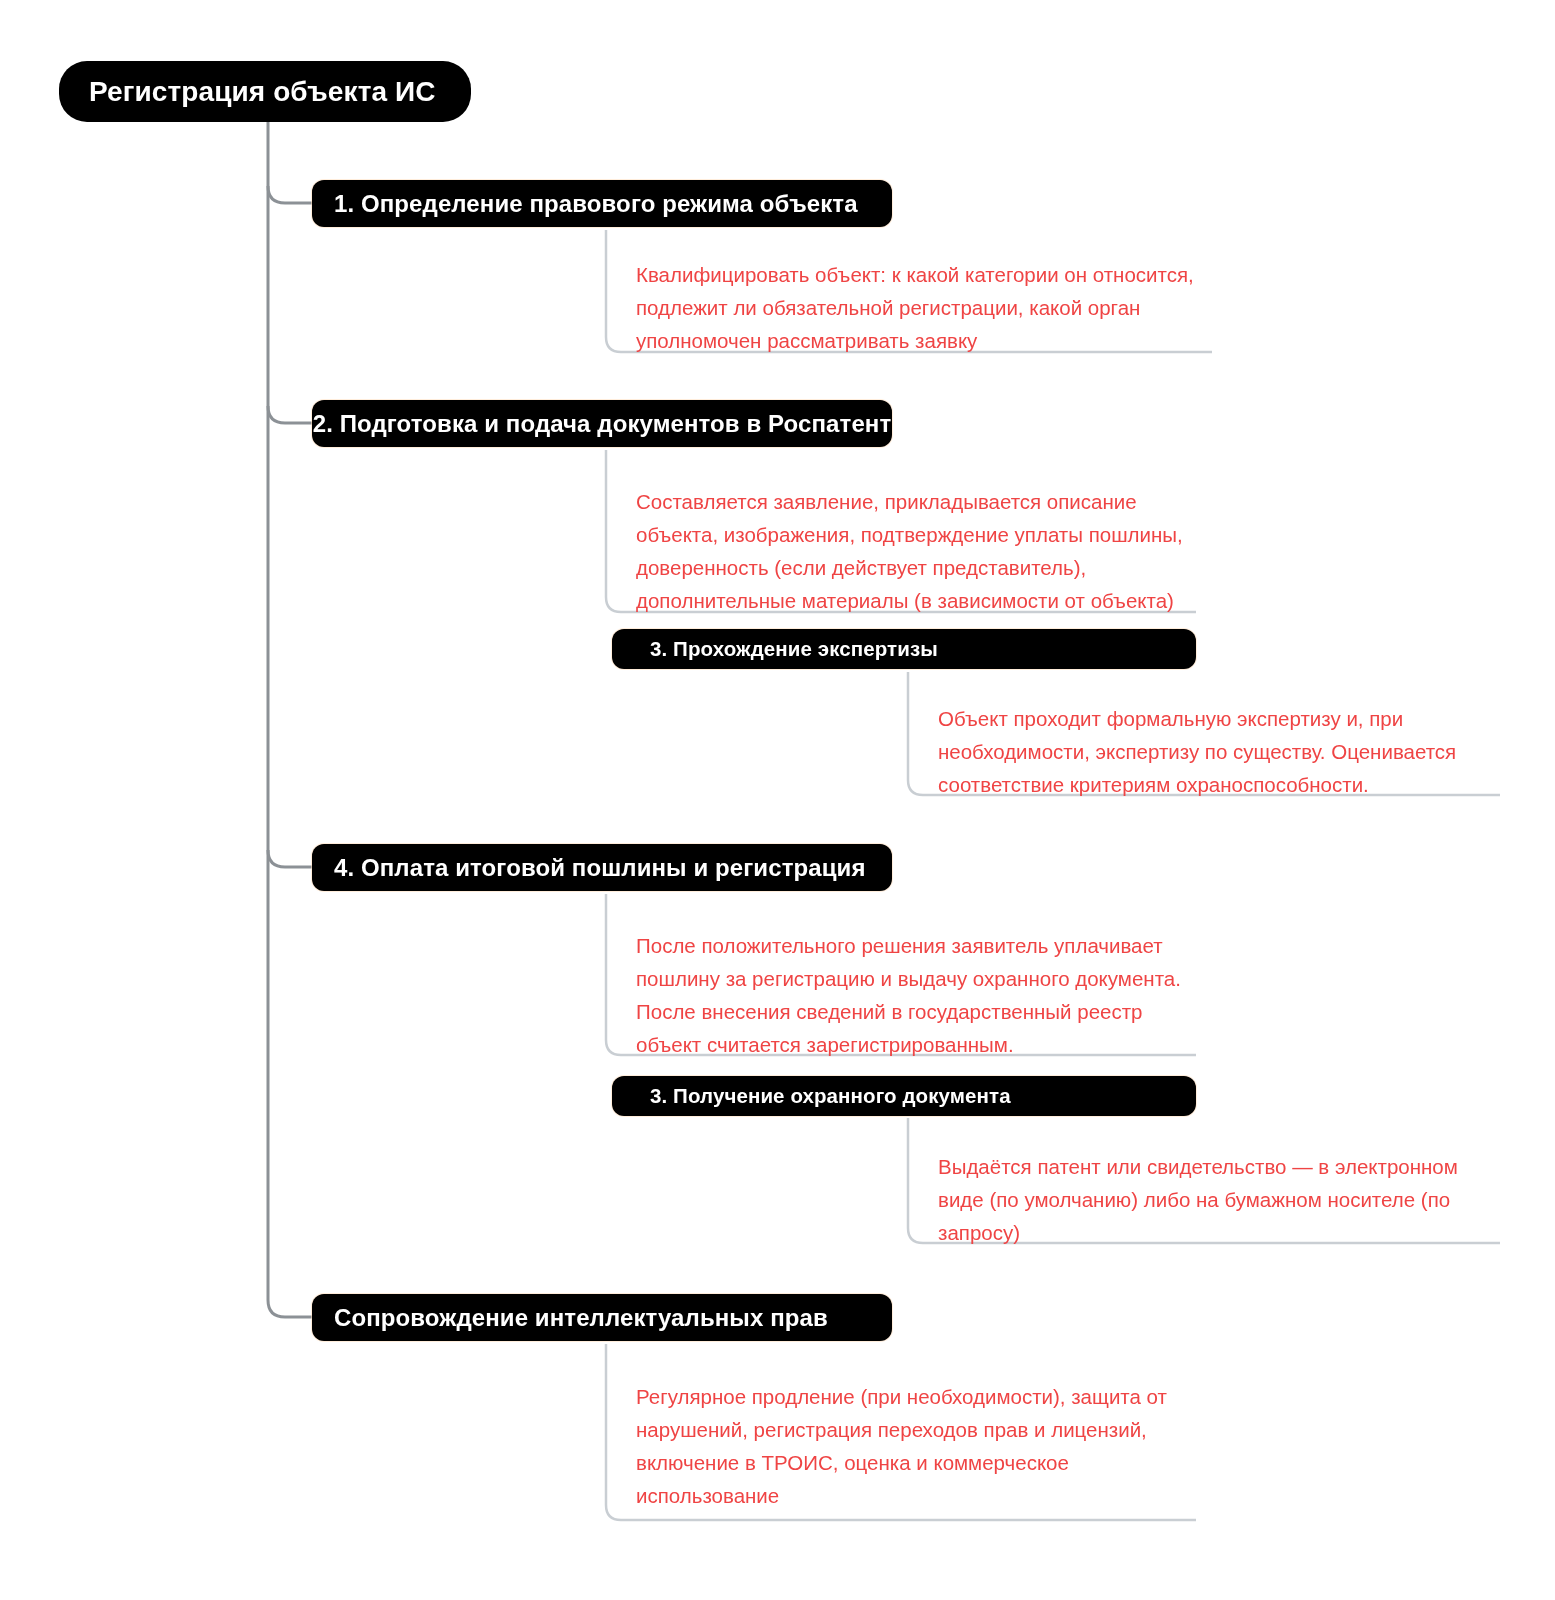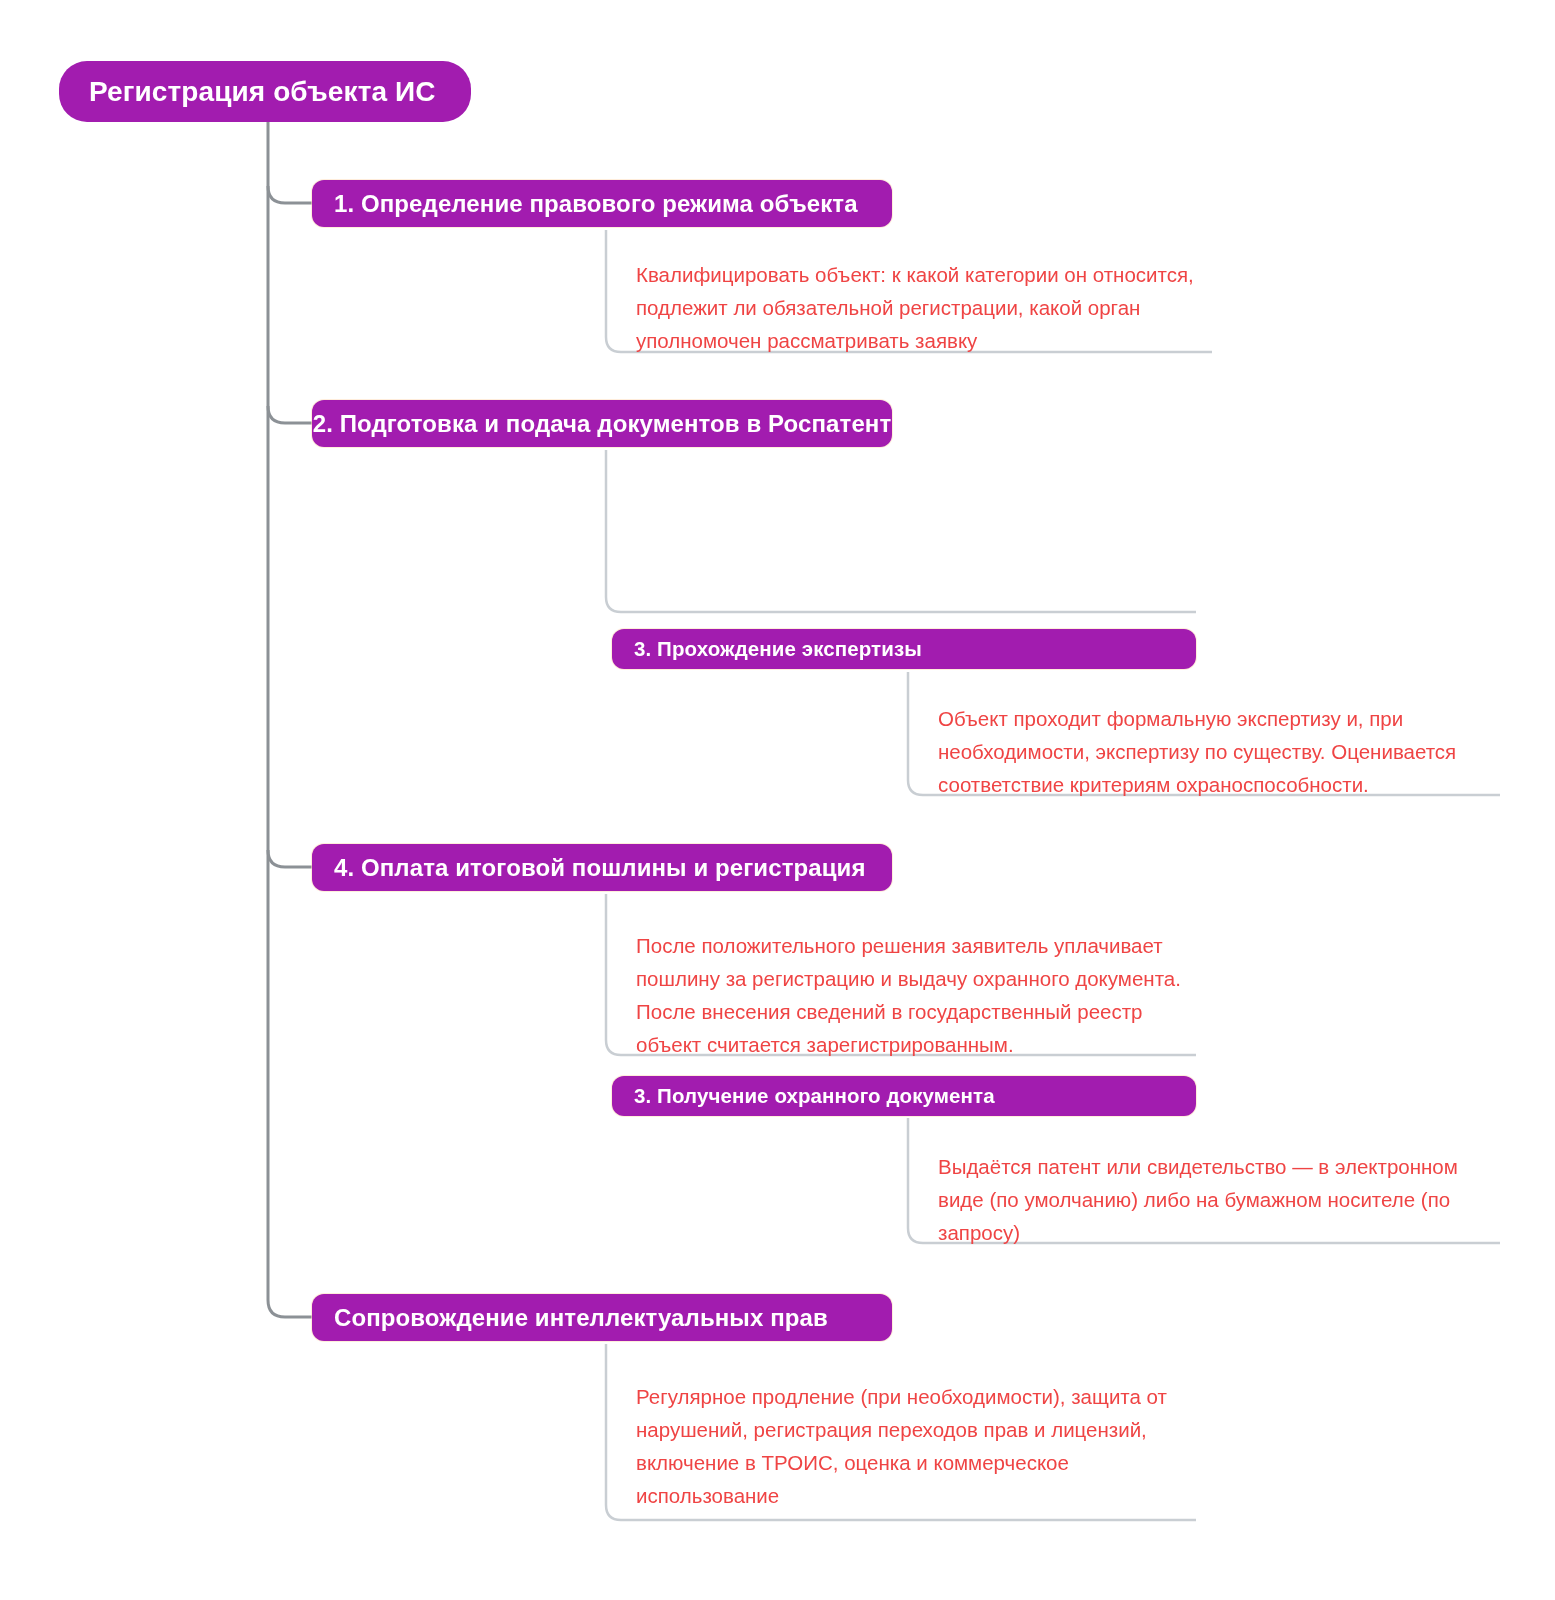--- a/index.html
+++ b/index.html
@@ -27,21 +27,21 @@
     left: 0;
     top: 0;
     width: 1555px;
     height: 1600px;
     pointer-events: none;
   }
 
   
   .node {
     position: absolute;
-    background: #a21caf;
+    background: #000000;
     color: #ffffff;
     border-radius: 12px;
     box-sizing: border-box;
     display: flex;
     align-items: center;
     font-weight: bold;
     letter-spacing: 0.1px;
     box-shadow: 0 0 0 1px rgba(255, 222, 190, 0.55);
   }
 
@@ -52,21 +52,21 @@
     box-shadow: none;
   }
 
   .node.level1 {
     font-size: 24px;
     padding: 4px 22px;
   }
 
   .node.level2 {
     font-size: 20.5px;
-    padding: 0 22px;
+    padding: 0 38px;
   }
 
   .node-label {
     white-space: nowrap;
   }
 
   
   .desc {
     position: absolute;
     box-sizing: border-box;
@@ -116,20 +116,23 @@
   <div class="node level1" style="left:312px; top:180px; width:580px; height:47px;">
     <span class="node-label">1. Определение правового режима объекта</span>
   </div>
   <div class="desc" style="left:606px; top:262px; width:608px; height:90px;">
     <span class="desc-text">Квалифицировать объект: к какой категории он относится, подлежит ли обязательной регистрации, какой орган уполномочен рассматривать заявку</span>
   </div>
 
   <div class="node level1" style="left:312px; top:400px; width:580px; height:47px;justify-content:center;">
     <span class="node-label">2. Подготовка и подача документов в Роспатент</span>
   </div>
+  <div class="desc" style="left:606px; top:490px; width:600px; height:122px;">
+    <span class="desc-text">Составляется заявление, прикладывается описание объекта, изображения, подтверждение уплаты пошлины, доверенность (если действует представитель), дополнительные материалы (в зависимости от объекта)</span>
+  </div>
 
   <div class="node level2" style="left:612px; top:629px; width:584px; height:40px;">
     <span class="node-label">3. Прохождение экспертизы</span>
   </div>
   <div class="desc" style="left:908px; top:706px; width:592px; height:90px;">
     <span class="desc-text">Объект проходит формальную экспертизу и, при необходимости, экспертизу по существу. Оценивается соответствие критериям охраноспособности.</span>
   </div>
 
   <div class="node level1" style="left:312px; top:844px; width:580px; height:47px;">
     <span class="node-label">4. Оплата итоговой пошлины и регистрация</span>

